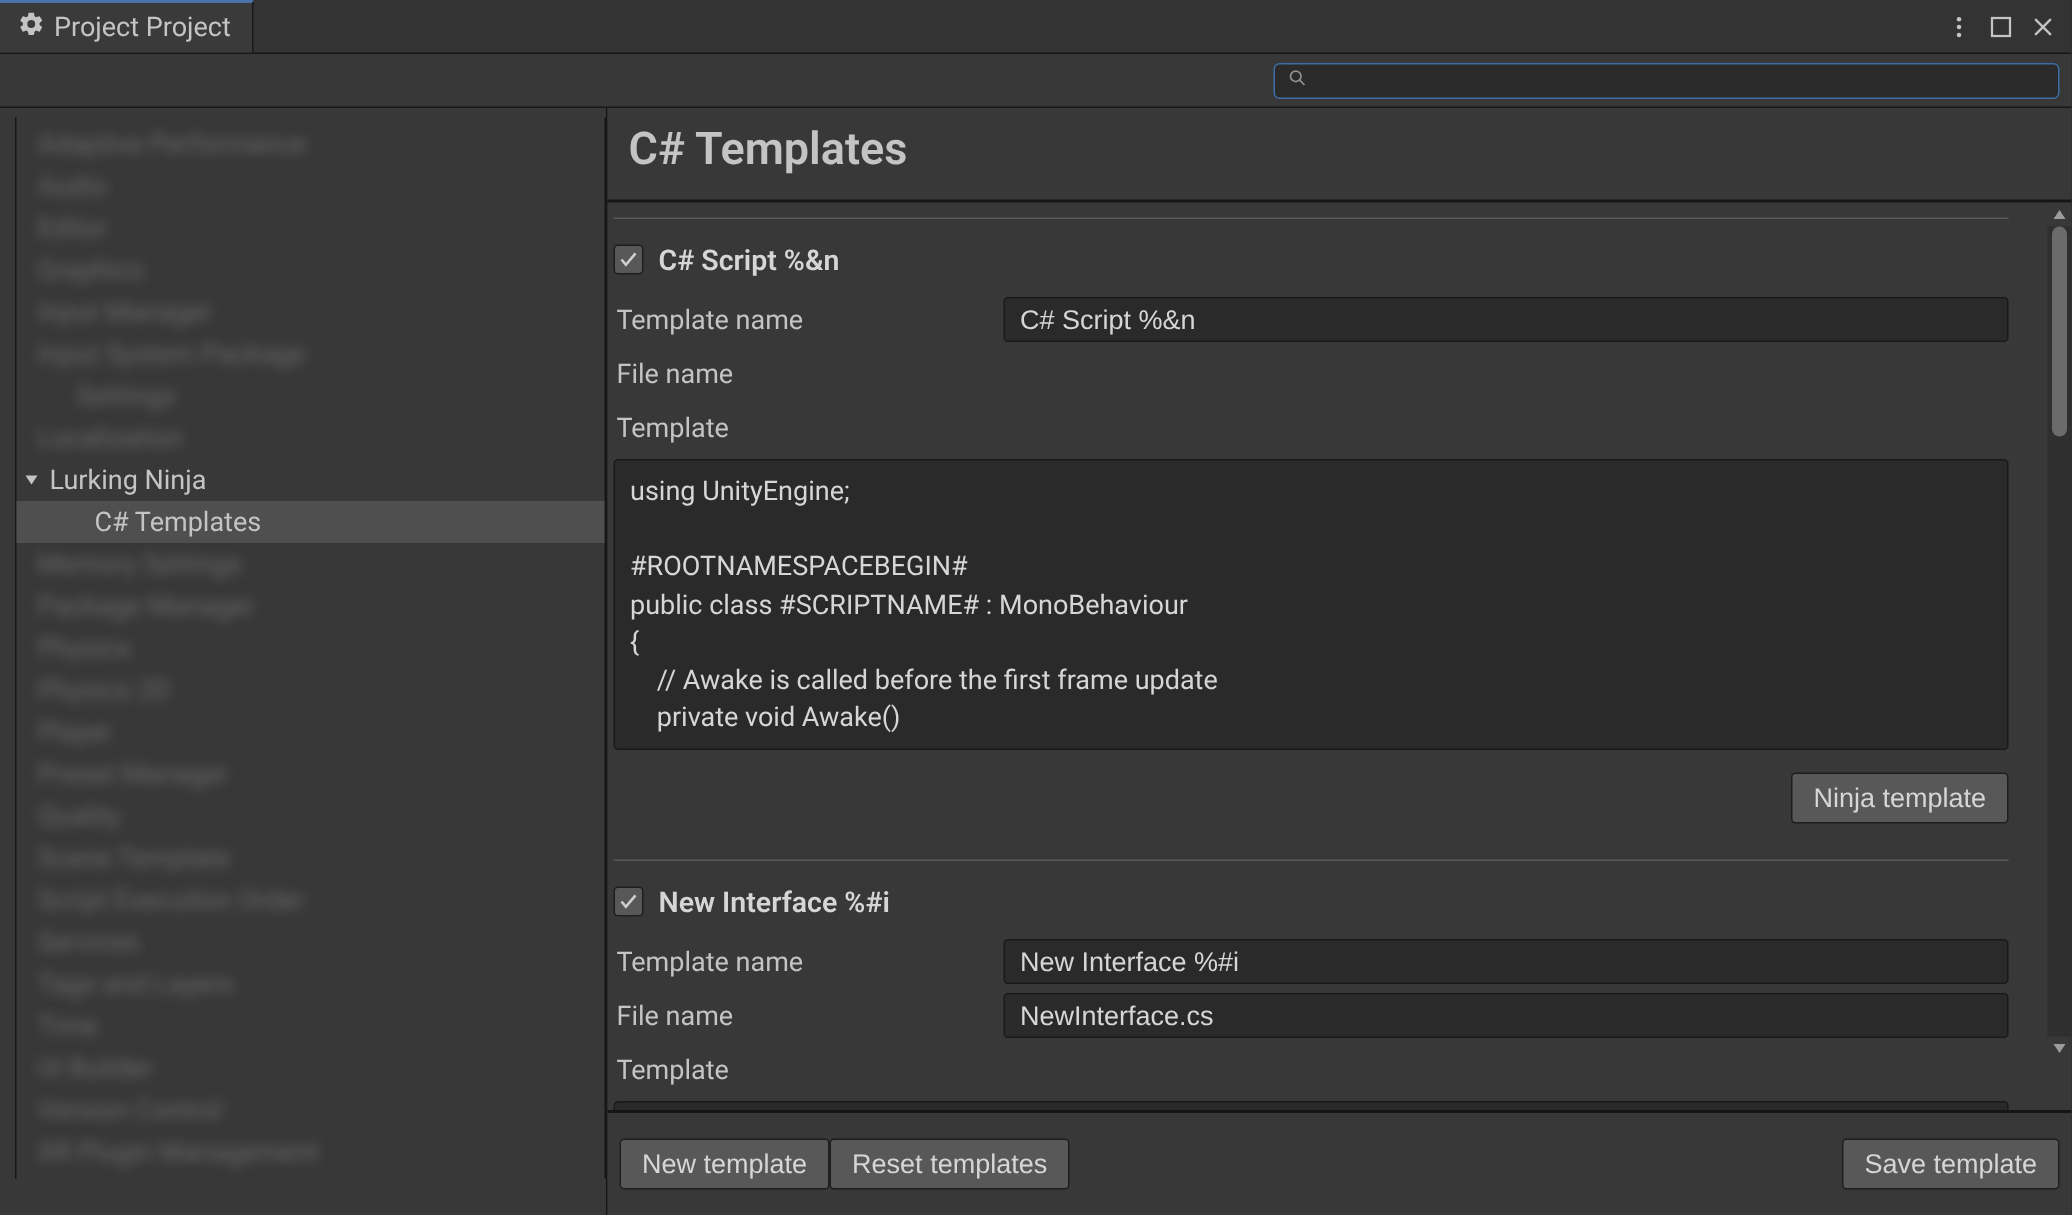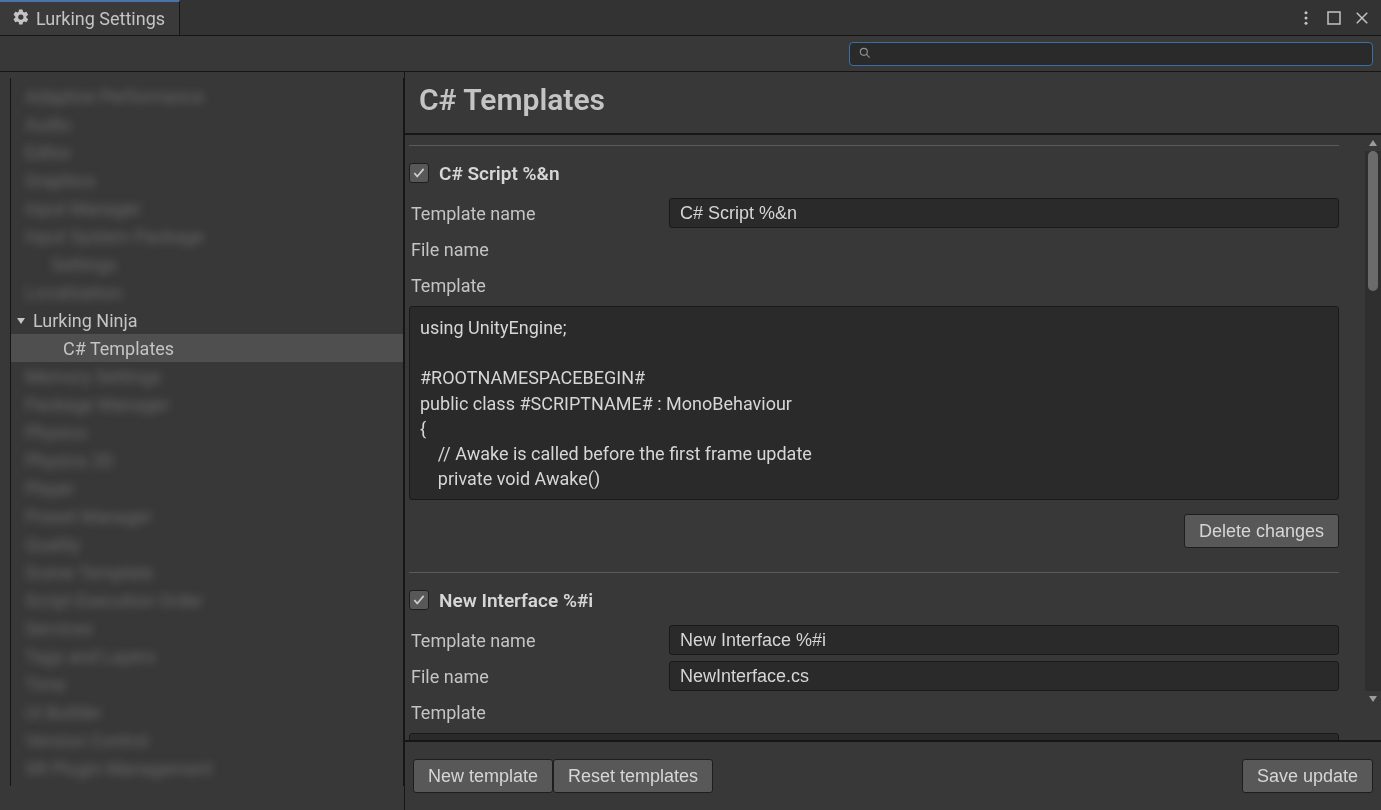--- a/index.html
+++ b/index.html
@@ -237,21 +237,21 @@
 </head>
 <body>
 
 <div class="tabbar">
   <div class="tab">
     <span>
       <svg class="gear-icon" viewBox="0 0 24 24" fill="currentColor">
           <path d="M19.14,12.94a7,7,0,0,0,.05-.94,7,7,0,0,0-.05-.94l2.11-1.65a.5.5,0,0,0,.12-.64l-2-3.46a.5.5,0,0,0-.61-.22l-2.49,1a7,7,0,0,0-1.63-.94l-.38-2.65A.5.5,0,0,0,13.77,2H9.77a.5.5,0,0,0-.49.42L8.9,5.07a7,7,0,0,0-1.63.94l-2.49-1a.5.5,0,0,0-.61.22l-2,3.46a.5.5,0,0,0,.12.64L4.4,11a7,7,0,0,0-.05.94,7,7,0,0,0,.05.94L2.29,14.53a.5.5,0,0,0-.12.64l2,3.46a.5.5,0,0,0,.61.22l2.49-1a7,7,0,0,0,1.63.94l.38,2.65a.5.5,0,0,0,.49.42h4a.5.5,0,0,0,.49-.42l.38-2.65a7,7,0,0,0,1.63-.94l2.49,1a.5.5,0,0,0,.61-.22l2-3.46a.5.5,0,0,0-.12-.64ZM11.77,15.5A3.5,3.5,0,1,1,15.27,12,3.5,3.5,0,0,1,11.77,15.5Z"></path>
         </svg>
     </span>
-    <span>Lurking Settings</span>
+    <span>Project Project</span>
   </div>
   <div class="tabbar-spacer"></div>
   <div class="tabbar-actions">
     <span class="icon-btn">
       <svg viewBox="0 0 24 24" fill="currentColor">
           <circle cx="12" cy="5" r="2"></circle>
           <circle cx="12" cy="12" r="2"></circle>
           <circle cx="12" cy="19" r="2"></circle>
         </svg>
     </span>
@@ -353,21 +353,21 @@
             <span class="field-label">Template</span>
           </div>
           <textarea class="textarea" rows="7" style="">using UnityEngine;
 
 #ROOTNAMESPACEBEGIN#
 public class #SCRIPTNAME# : MonoBehaviour
 {
     // Awake is called before the first frame update
     private void Awake()</textarea>
           <div class="btn-row-right">
-            <button class="btn">Delete changes</button>
+            <button class="btn">Ninja template</button>
           </div>
         </div>
 
         <div class="tmpl-block" style="margin-top:14px;">
           <div class="section-divider"></div>
           <div class="row header">
             <span class="checkbox">
               <svg width="14" height="14" viewBox="0 0 24 24" fill="none" stroke="currentColor" stroke-width="3">
                   <polyline points="4,12 9,18 20,5"></polyline>
                 </svg>
@@ -404,16 +404,16 @@
               <polygon points="1,2 9,2 5,8"></polygon>
             </svg>
         </div>
       </div>
     </div>
 
     <div class="footer">
       <button class="btn">New template</button>
       <button class="btn">Reset templates</button>
       <div class="spacer"></div>
-      <button class="btn">Save update</button>
+      <button class="btn">Save template</button>
     </div>
   </div>
 </div>
 
 </body></html>

